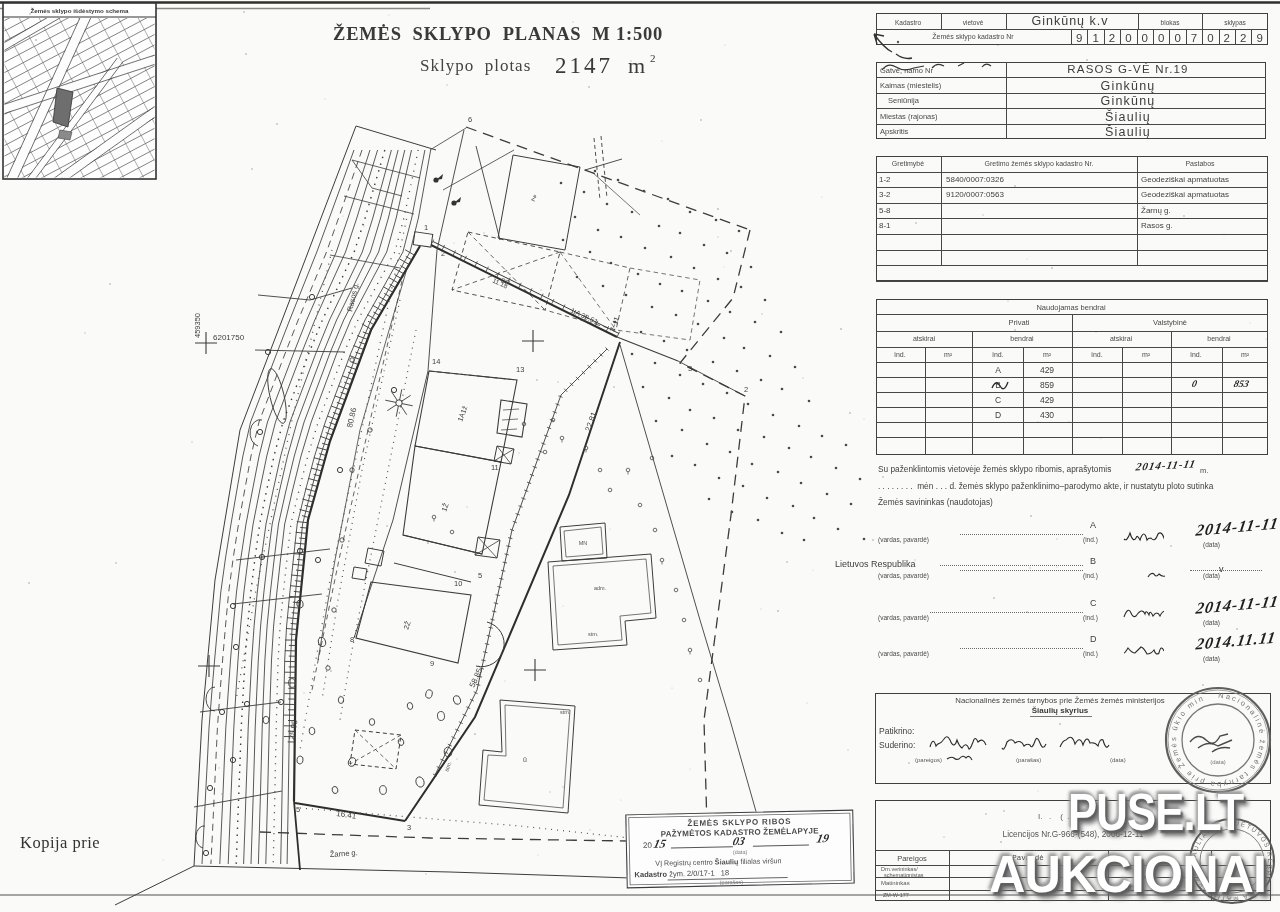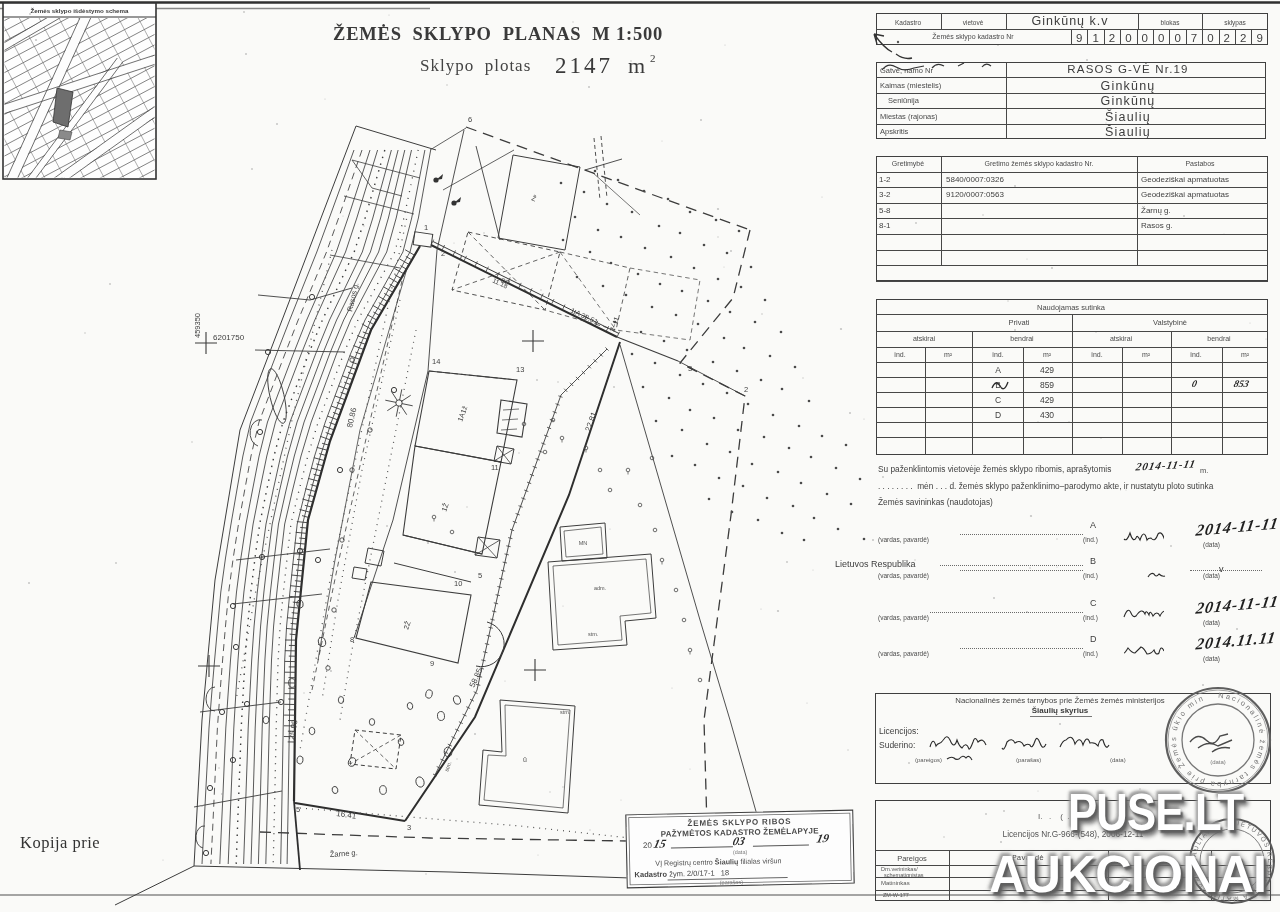--- a/index.html
+++ b/index.html
@@ -885,21 +885,21 @@
 <div style="position:absolute;left:875.5px;top:299px;width:392.5px;height:156px;border:1.4px solid #404040"></div>
 <div style="position:absolute;left:875.5px;top:314.0px;width:392.5px;height:1.0px;background:#474747"></div>
 <div style="position:absolute;left:875.5px;top:331.0px;width:392.5px;height:1.0px;background:#474747"></div>
 <div style="position:absolute;left:875.5px;top:347.0px;width:392.5px;height:1.0px;background:#474747"></div>
 <div style="position:absolute;left:875.5px;top:362.0px;width:392.5px;height:1.0px;background:#474747"></div>
 <div style="position:absolute;left:875.5px;top:377.0px;width:392.5px;height:1.0px;background:#474747"></div>
 <div style="position:absolute;left:875.5px;top:392.0px;width:392.5px;height:1.0px;background:#474747"></div>
 <div style="position:absolute;left:875.5px;top:407.0px;width:392.5px;height:1.0px;background:#474747"></div>
 <div style="position:absolute;left:875.5px;top:422.0px;width:392.5px;height:1.0px;background:#474747"></div>
 <div style="position:absolute;left:875.5px;top:437.0px;width:392.5px;height:1.0px;background:#474747"></div>
-<div style="position:absolute;left:1071.0px;top:302.5px;font-family:'Liberation Sans',sans-serif;font-size:7.5px;color:#4a4a4a;white-space:nowrap;transform:translateX(-50%);">Naudojamas sutinka</div>
+<div style="position:absolute;left:1071.0px;top:302.5px;font-family:'Liberation Sans',sans-serif;font-size:7.5px;color:#4a4a4a;white-space:nowrap;transform:translateX(-50%);">Naudojamas bendrai</div>
 <div style="position:absolute;left:1072.0px;top:314.0px;width:1.0px;height:141.0px;background:#474747"></div>
 <div style="position:absolute;left:1019px;top:318.0px;font-family:'Liberation Sans',sans-serif;font-size:7.5px;color:#4a4a4a;white-space:nowrap;transform:translateX(-50%);">Privati</div>
 <div style="position:absolute;left:1170.0px;top:318.0px;font-family:'Liberation Sans',sans-serif;font-size:7.5px;color:#4a4a4a;white-space:nowrap;transform:translateX(-50%);">Valstybinė</div>
 <div style="position:absolute;left:972.0px;top:331.0px;width:1.0px;height:124.0px;background:#474747"></div>
 <div style="position:absolute;left:1171.0px;top:331.0px;width:1.0px;height:124.0px;background:#474747"></div>
 <div style="position:absolute;left:924.0px;top:334.5px;font-family:'Liberation Sans',sans-serif;font-size:7px;color:#4a4a4a;white-space:nowrap;transform:translateX(-50%);">atskirai</div>
 <div style="position:absolute;left:1022.0px;top:334.5px;font-family:'Liberation Sans',sans-serif;font-size:7px;color:#4a4a4a;white-space:nowrap;transform:translateX(-50%);">bendrai</div>
 <div style="position:absolute;left:1121.0px;top:334.5px;font-family:'Liberation Sans',sans-serif;font-size:7px;color:#4a4a4a;white-space:nowrap;transform:translateX(-50%);">atskirai</div>
 <div style="position:absolute;left:1219.0px;top:334.5px;font-family:'Liberation Sans',sans-serif;font-size:7px;color:#4a4a4a;white-space:nowrap;transform:translateX(-50%);">bendrai</div>
 <div style="position:absolute;left:925.0px;top:347.0px;width:1.0px;height:108.0px;background:#474747"></div>
@@ -974,21 +974,21 @@
       <path d="M2,11 Q3,11 6,6 Q10,11 13,11 Q16,8 19,5 Q22,6 25,12 Q29,12 32,8 Q34,14 37,11 Q39,2 42,9 " stroke="#2a2a2a" stroke-width="1.1" fill="none"></path>
     </svg>
 <svg style="position:absolute;left:1146px;top:570px" width="20" height="10">
       <path d="M2,7 Q5,2 8,4 Q10,8 13,4 Q16,7 19,6 " stroke="#2a2a2a" stroke-width="1.1" fill="none"></path>
     </svg>
 
 <div style="position:absolute;left:875px;top:693px;width:396px;height:91px;border:1.5px solid #3f3f3f"></div>
 <div style="position:absolute;left:1060.0px;top:696.0px;font-family:'Liberation Sans',sans-serif;font-size:7.8px;color:#454545;white-space:nowrap;transform:translateX(-50%);">Nacionalinės žemės tarnybos prie Žemės žemės ministerijos</div>
 <div style="position:absolute;left:1060.0px;top:706.0px;font-family:'Liberation Sans',sans-serif;font-size:8px;color:#3a3a3a;white-space:nowrap;transform:translateX(-50%);font-weight:bold;">Šiaulių skyrius</div>
 <div style="position:absolute;left:1030.0px;top:715.5px;width:62.0px;height:1px;background:#777"></div>
-<div style="position:absolute;left:879.0px;top:726.0px;font-family:'Liberation Sans',sans-serif;font-size:8.5px;color:#3f3f3f;white-space:nowrap;">Licencijos:</div>
+<div style="position:absolute;left:879.0px;top:726.0px;font-family:'Liberation Sans',sans-serif;font-size:8.5px;color:#3f3f3f;white-space:nowrap;">Patikrino:</div>
 <div style="position:absolute;left:879.0px;top:740.0px;font-family:'Liberation Sans',sans-serif;font-size:8.5px;color:#3f3f3f;white-space:nowrap;">Suderino:</div>
 
 <svg style="position:absolute;left:928px;top:733px" width="60" height="20">
       <path d="M2,14 Q5,3 8,13 Q9,11 12,10 Q13,10 16,6 Q19,1 22,7 Q26,17 29,7 Q31,13 34,15 Q38,8 41,16 Q42,17 45,9 Q47,2 50,9 Q55,4 58,12 " stroke="#2a2a2a" stroke-width="1.1" fill="none"></path>
     </svg>
 <svg style="position:absolute;left:1000px;top:735px" width="48" height="18">
       <path d="M2,13 Q4,17 7,7 Q12,2 15,8 Q21,4 24,11 Q27,8 30,10 Q32,15 35,6 Q37,0 40,8 Q43,16 46,9 " stroke="#2a2a2a" stroke-width="1.1" fill="none"></path>
     </svg>
 <svg style="position:absolute;left:1058px;top:733px" width="52" height="20">
       <path d="M2,14 Q5,7 8,7 Q14,0 17,11 Q22,2 25,12 Q29,1 32,10 Q37,9 40,13 Q42,5 45,7 Q48,18 51,12 " stroke="#2a2a2a" stroke-width="1.1" fill="none"></path>

